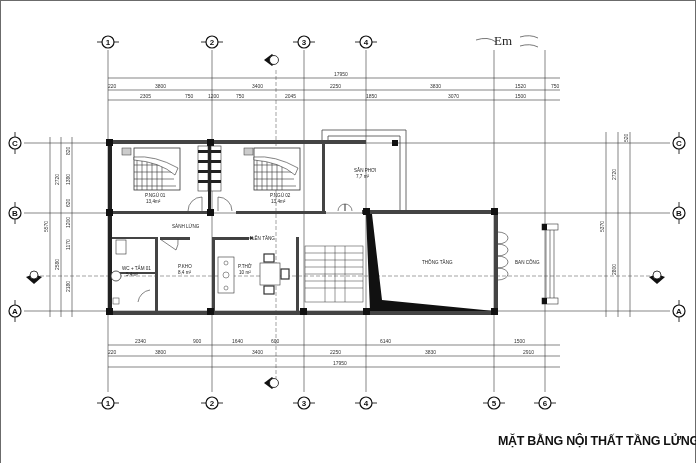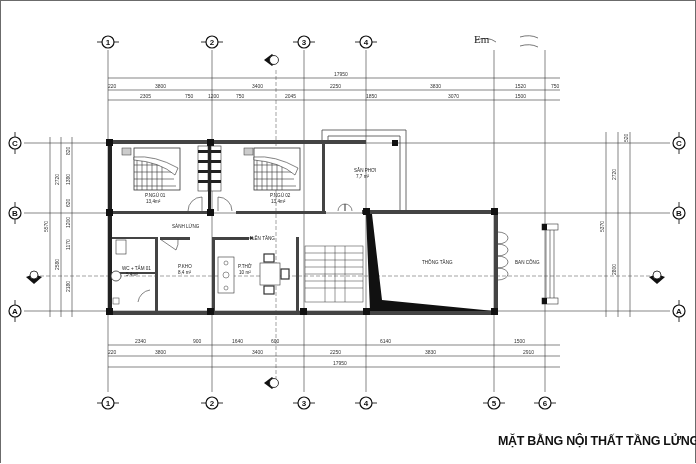--- a/index.html
+++ b/index.html
@@ -3,21 +3,21 @@
 <meta charset="utf-8">
 <style>
   html,body{margin:0;padding:0;background:#ffffff;}
   body{width:696px;height:464px;overflow:hidden;position:relative;font-family:"Liberation Sans",sans-serif;}
   #frame{position:absolute;left:0;top:0;width:694px;height:462px;border:1px solid #6b6b6b;border-bottom:none;background:#fff;}
   #plan{position:absolute;left:0;top:0;width:696px;height:464px;}
   .dim{font-family:"Liberation Sans",sans-serif;font-size:5px;fill:#333;}
   .room{font-family:"Liberation Sans",sans-serif;font-size:4.6px;fill:#222;}
   .axis-label{font-family:"Liberation Sans",sans-serif;font-size:8px;font-weight:bold;fill:#111;}
   #title{position:absolute;left:498px;top:434px;font-family:"Liberation Sans",sans-serif;font-weight:bold;font-size:12.5px;letter-spacing:-0.3px;color:#111;white-space:nowrap;}
-  #scribble{position:absolute;left:474px;top:33px;font-family:"Liberation Serif",serif;font-size:11px;color:#222;}
+  #scribble{position:absolute;left:494px;top:33px;font-family:"Liberation Serif",serif;font-size:13px;color:#222;}
 </style>
 </head>
 <body>
 
 <div id="frame"></div>
 
 <svg id="plan" viewBox="0 0 696 464" xmlns="http://www.w3.org/2000/svg">
 
   <g stroke="#555" stroke-width="0.7">
     <line x1="108" y1="50" x2="108" y2="392"></line>

